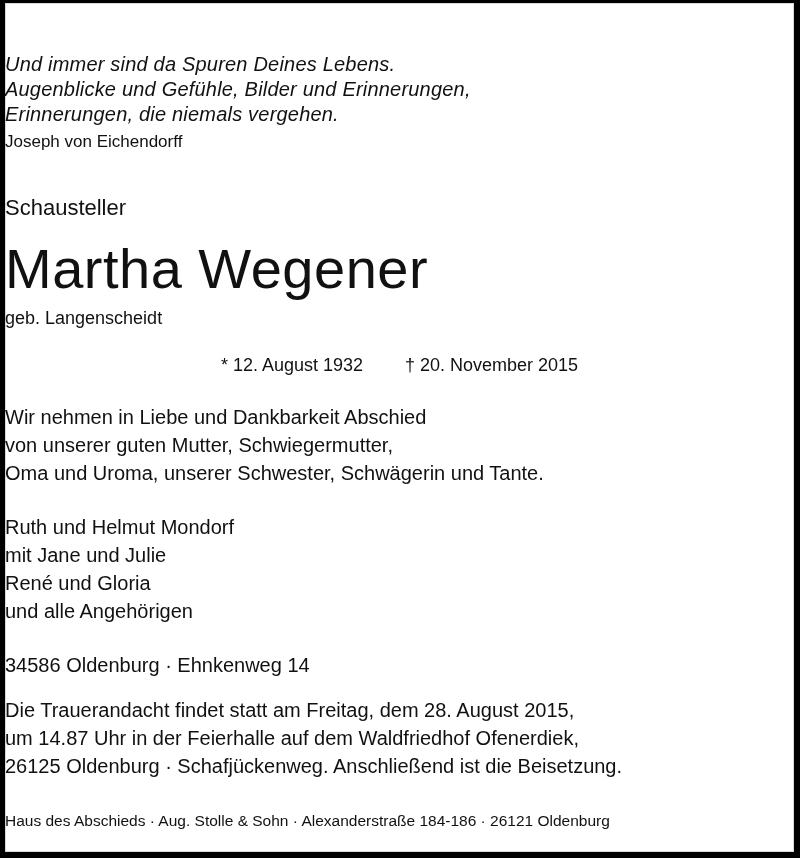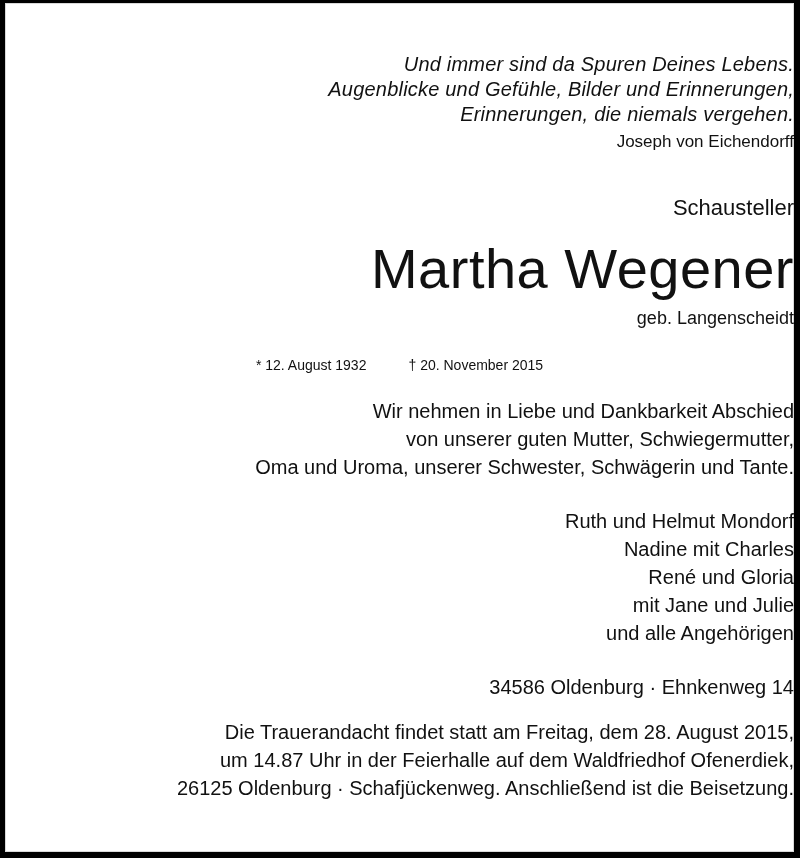--- a/index.html
+++ b/index.html
@@ -16,21 +16,21 @@
     overflow: hidden;
   }
   .card {
     position: absolute;
     left: 5px;
     top: 3px;
     right: 6px;
     bottom: 6px;
     background: #ffffff;
     box-shadow: inset 0 0 0 1px #d9d9d9;
-    text-align: right;
+    text-align: left;
   }
   .quote {
     margin-top: 49px;
     font-style: italic;
     font-size: 20px;
     line-height: 25px;
     letter-spacing: 0.2px;
   }
   .attribution {
     margin-top: 5px;
@@ -49,28 +49,28 @@
     letter-spacing: 0.5px;
     font-weight: 400;
   }
   .maiden {
     margin-top: 8px;
     font-size: 18px;
     line-height: 22px;
   }
   .dates {
     margin-top: 24px;
-    font-size: 14px;
+    font-size: 18px;
     line-height: 24px;
     display: flex;
     justify-content: center;
     gap: 42px;
   }
   .farewell {
-    margin-top: 20px;
+    margin-top: 26px;
     font-size: 20px;
     line-height: 28px;
   }
   .mourners {
     margin-top: 26px;
     font-size: 20px;
     line-height: 28px;
   }
   .address {
     margin-top: 26px;
@@ -110,28 +110,28 @@
   </div>
 
   <div class="farewell">
     <div>Wir nehmen in Liebe und Dankbarkeit Abschied</div>
     <div>von unserer guten Mutter, Schwiegermutter,</div>
     <div>Oma und Uroma, unserer Schwester, Schwägerin und Tante.</div>
   </div>
 
   <div class="mourners">
     <div>Ruth und Helmut Mondorf</div>
-    <div>Nadine mit Charles</div>
+    <div>mit Jane und Julie</div>
     <div>René und Gloria</div>
-    <div>mit Jane und Julie</div>
     <div>und alle Angehörigen</div>
   </div>
 
   <div class="address">34586 Oldenburg · Ehnkenweg 14</div>
 
   <div class="service">
     <div>Die Trauerandacht findet statt am Freitag, dem 28. August 2015,</div>
     <div>um 14.87 Uhr in der Feierhalle auf dem Waldfriedhof Ofenerdiek,</div>
     <div>26125 Oldenburg · Schafjückenweg. Anschließend ist die Beisetzung.</div>
   </div>
 
+  <div class="footer">Haus des Abschieds · Aug. Stolle &amp; Sohn · Alexanderstraße 184-186 · 26121 Oldenburg</div>
 
 </div>
 
 </body></html>

